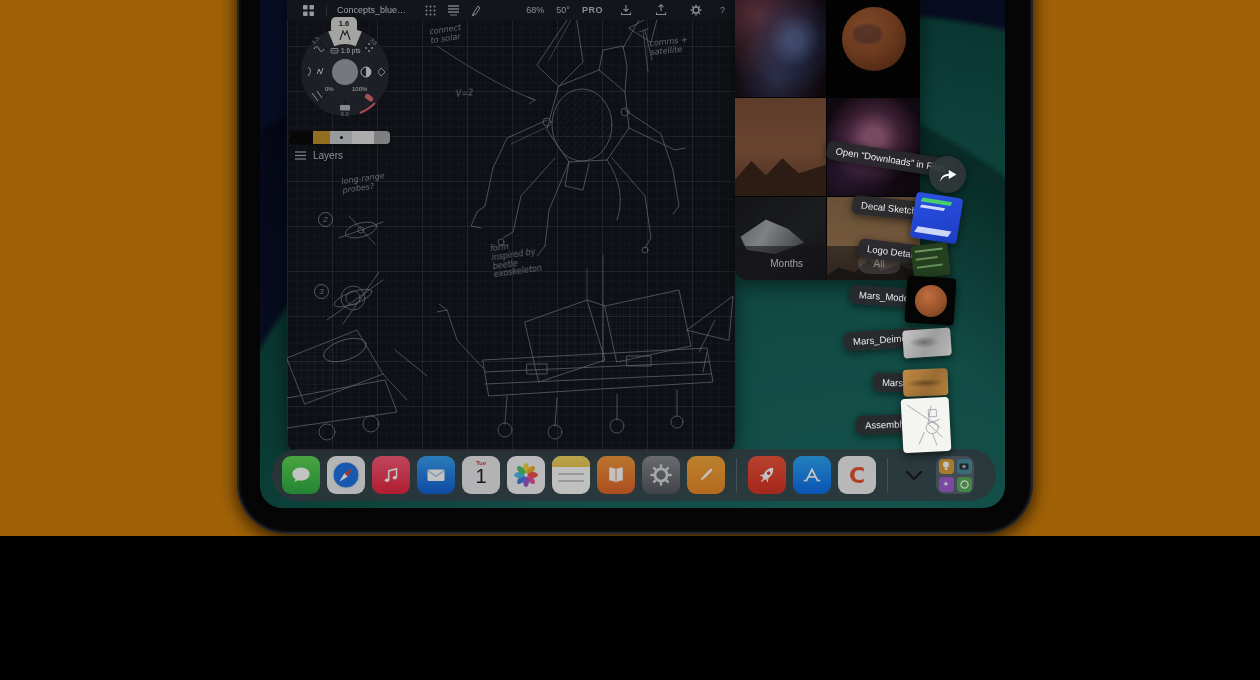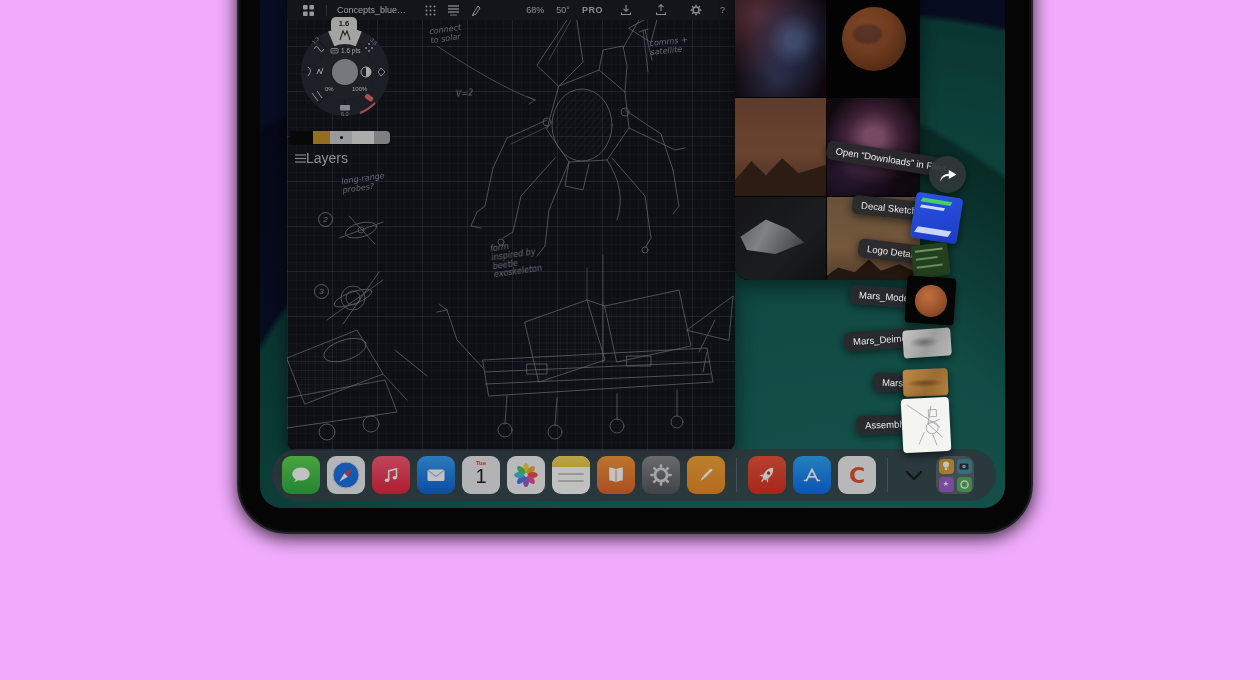--- a/index.html
+++ b/index.html
@@ -1,16 +1,16 @@
 <!DOCTYPE html>
 <html><head>
 <meta charset="utf-8">
 <style>
   html,body{margin:0;padding:0;background:#000;}
-  .stage{position:relative;width:1260px;height:680px;background:#f0abfc;overflow:hidden;
+  .stage{position:relative;width:1260px;height:536px;background:#a16207;overflow:hidden;
          font-family:"Liberation Sans",sans-serif;}
   
   .device{position:absolute;left:237px;top:-70px;width:792px;height:600px;
           background:#050506;border:2px solid #242528;border-radius:50px;
           box-shadow:inset 0 0 0 2px #0c0c0e,0 4px 18px rgba(0,0,0,.8);}
   .screen{position:absolute;left:260px;top:-30px;width:745px;height:538px;
           border-radius:0 0 22px 22px;overflow:hidden;background:#06091a;}
   .screen-inner{position:absolute;left:-260px;top:30px;width:1260px;height:680px;}
   
   .wallpaper{position:absolute;left:255px;top:-35px;width:755px;height:550px;
@@ -46,22 +46,22 @@
   .marker{position:absolute;width:13px;height:13px;border:1px solid rgba(205,216,226,.5);border-radius:50%;
         color:rgba(205,216,226,.6);font-size:8px;font-style:italic;display:flex;align-items:center;justify-content:center;}
   
   .wheel-tab{position:absolute;left:44px;top:47px;width:26px;height:13px;background:#d8d8d5;
        border-radius:5px 5px 0 0;color:#222;font-size:7.5px;font-weight:bold;text-align:center;line-height:13px;z-index:5;}
   .wheel{position:absolute;left:13px;top:57px;width:90px;height:90px;z-index:4;}
   .color-strip{position:absolute;left:3px;top:161px;width:100px;height:13px;display:flex;z-index:4;
        border-radius:0 4px 4px 0;overflow:hidden;box-shadow:0 1px 3px rgba(0,0,0,.5);}
   .cs-seg{height:100%;position:relative;}
   .cs-dot{position:absolute;left:50%;top:50%;width:3px;height:3px;margin:-1.5px;background:#111;border-radius:50%;}
-  .layers-row{position:absolute;left:8px;top:180px;display:flex;align-items:center;z-index:4;
-       color:#b9bfc6;font-size:14px;}
+  .layers-row{position:absolute;left:8px;top:180px;display:flex;align-items:center;gap:7px;z-index:4;
+       color:#b9bfc6;font-size:10px;}
   
   .photos-win{position:absolute;left:735px;top:-30px;width:185px;height:310px;background:#0a0a0b;
       border-radius:0 0 14px 14px;overflow:hidden;box-shadow:0 6px 20px rgba(0,0,0,.5);}
   .ph-grid{position:absolute;inset:0;display:grid;grid-template-columns:91px 93px;grid-template-rows:127px 98px 85px;gap:1px;background:#000;}
   .ph{position:relative;overflow:hidden;}
   .ph-nebula1{background:radial-gradient(circle at 65% 55%,rgba(110,150,220,.55) 0 8%,rgba(60,90,160,.25) 30%,transparent 55%),
       radial-gradient(circle at 25% 35%,rgba(200,110,130,.5),transparent 60%),
       radial-gradient(circle at 45% 85%,rgba(120,150,230,.35),transparent 40%),#140a10;}
   .ph-marsplanet{background:#050404;}
   .ph-marsplanet .planet{position:absolute;left:50%;top:54%;width:64px;height:64px;margin:-32px 0 0 -32px;border-radius:50%;
@@ -389,20 +389,24 @@
         <div class="ph-grid">
           <div class="ph ph-nebula1"></div>
           <div class="ph ph-marsplanet">
               <span class="planet"></span>
             </div>
           <div class="ph ph-marsland"></div>
           <div class="ph ph-nebula2"></div>
           <div class="ph ph-sat"></div>
           <div class="ph ph-desert"></div>
         </div>
+        <div class="ph-toolbar">
+          <span class="seg-pill">Months</span>
+          <span class="seg-pill sel">All</span>
+        </div>
       </div>
 
       <div class="dock">
         <div class="app" style="background:linear-gradient(180deg,#61d956,#2fae43)">
           <svg width="24" height="24" viewBox="0 0 24 24">
               <path d="M12 4.5c-4.8 0-8.7 2.9-8.7 6.5 0 2.1 1.3 4 3.3 5.2-.2 1-.8 2-1.6 2.7 1.5-.2 2.9-.8 3.9-1.6.9.2 1.9.3 3.1.3 4.8 0 8.7-2.9 8.7-6.6S16.8 4.5 12 4.5z" fill="#fff"></path>
             </svg>
         </div>
         <div class="app" style="background:#eceef1">
           <svg width="30" height="30" viewBox="0 0 30 30">

